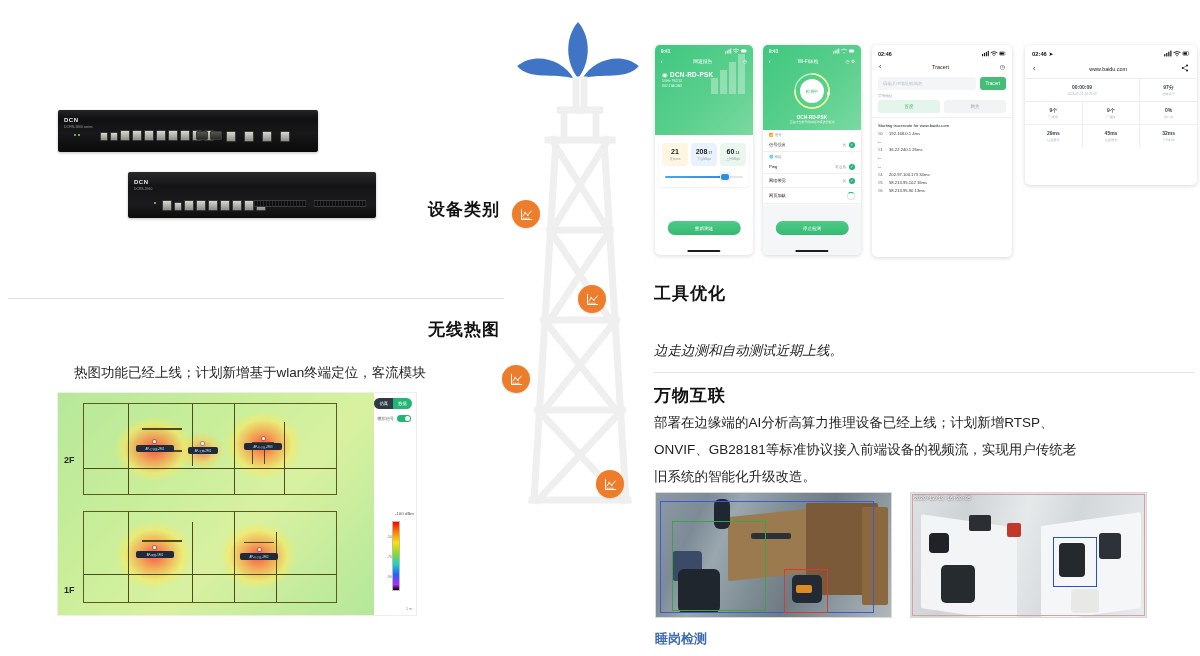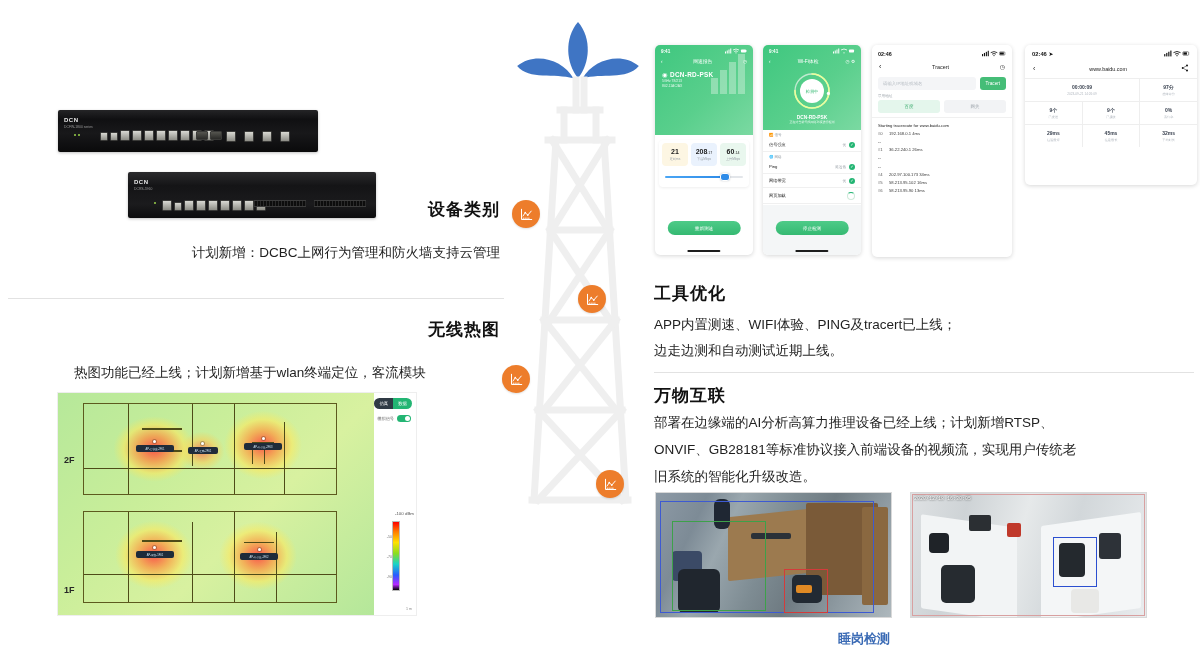--- a/index.html
+++ b/index.html
@@ -125,29 +125,29 @@
 
   .bd-url{font-size:5.4px;color:#222;}
   .grid3{display:flex;}
   .gcell{flex:1;text-align:center;padding:5px 0;border-right:.5px solid #eee;border-bottom:.5px solid #eee;}
   .gv{font-size:5px;font-weight:bold;color:#3a4250;}
   .gl{font-size:3.2px;color:#b3b9c0;margin-top:2px;}
 
   
   #tool-title{left:4px;top:282px;}
   #tool-p1{left:4px;top:312px;}
-  #tool-p2{left:4px;top:338px;}
+  #tool-p2{left:4px;top:338px;font-style:italic;}
   #right-divider{left:4px;right:6px;top:372px;}
   #iot-title{left:4px;top:384px;}
   #iot-p1{left:4px;top:410px;}
   #iot-p2{left:4px;top:437px;}
   #iot-p3{left:4px;top:464px;}
 
   .shot{position:absolute;overflow:hidden;border:1px solid #d9d9d9;}
-  .cap{position:absolute;font-size:13px;font-weight:bold;color:#3b6bb5;text-align:right;}
+  .cap{position:absolute;font-size:13px;font-weight:bold;color:#3b6bb5;text-align:left;}
 
   
   .scene-a{position:absolute;inset:0;
     background:
       linear-gradient(115deg,#8d9aa6 0%,#7d8b96 18%,#9aa7ae 30%,#7e8c93 48%,#6f7b82 62%,#8e9aa1 80%,#aeb8bd 100%);}
   .scene-b{position:absolute;inset:0;
     background:linear-gradient(105deg,#dfe2e4 0%,#ced3d6 22%,#e6e9ea 45%,#d2d7da 65%,#e9ecee 100%);}
   .obj{position:absolute;border-radius:2px;}
   .bbox{position:absolute;border:1px solid;}
   .ts{position:absolute;left:3px;top:3px;font-size:5px;color:#fff;
@@ -204,21 +204,20 @@
           <div class="port"></div>
           <div class="port"></div>
         <div class="port"></div>
       </div>
       <div class="vent" style="left:126px;top:28px;width:52px;"></div>
       <div class="vent" style="left:186px;top:28px;width:52px;"></div>
       <div class="led" style="position:absolute;left:26px;top:30px;"></div>
     </div>
 
     <div class="abs hdr" id="dev-title">设备类别</div>
-    <div class="abs body-txt" id="dev-desc">计划新增：DCBC上网行为管理和防火墙支持云管理</div>
 
     <div class="abs divider" id="left-divider"></div>
 
     <div class="abs hdr" id="wl-title">无线热图</div>
     <div class="abs body-txt" id="wl-desc">热图功能已经上线；计划新增基于wlan终端定位，客流模块</div>
 
     <div class="abs" id="heatmap">
       <div class="hm-canvas">
 
         <div class="floor-box" style="left:25px;top:10px;width:252px;height:90px;">
@@ -618,21 +617,20 @@
           <div class="gl">往返最长</div>
         </div>
         <div class="gcell" style="border-right:none;border-bottom:none;">
           <div class="gv">32ms</div>
           <div class="gl">平均时长</div>
         </div>
       </div>
     </div>
 
     <div class="abs hdr" id="tool-title">工具优化</div>
-    <div class="abs body-txt" id="tool-p1">APP内置测速、WIFI体验、PING及tracert已上线；</div>
     <div class="abs body-txt" id="tool-p2">边走边测和自动测试近期上线。</div>
 
     <div class="abs divider" id="right-divider"></div>
 
     <div class="abs hdr" id="iot-title">万物互联</div>
     <div class="abs body-txt" id="iot-p1">部署在边缘端的AI分析高算力推理设备已经上线；计划新增RTSP、</div>
     <div class="abs body-txt" id="iot-p2">ONVIF、GB28181等标准协议接入前端设备的视频流，实现用户传统老</div>
     <div class="abs body-txt" id="iot-p3">旧系统的智能化升级改造。</div>
 
     <div class="shot" style="left:5px;top:492px;width:235px;height:124px;">

